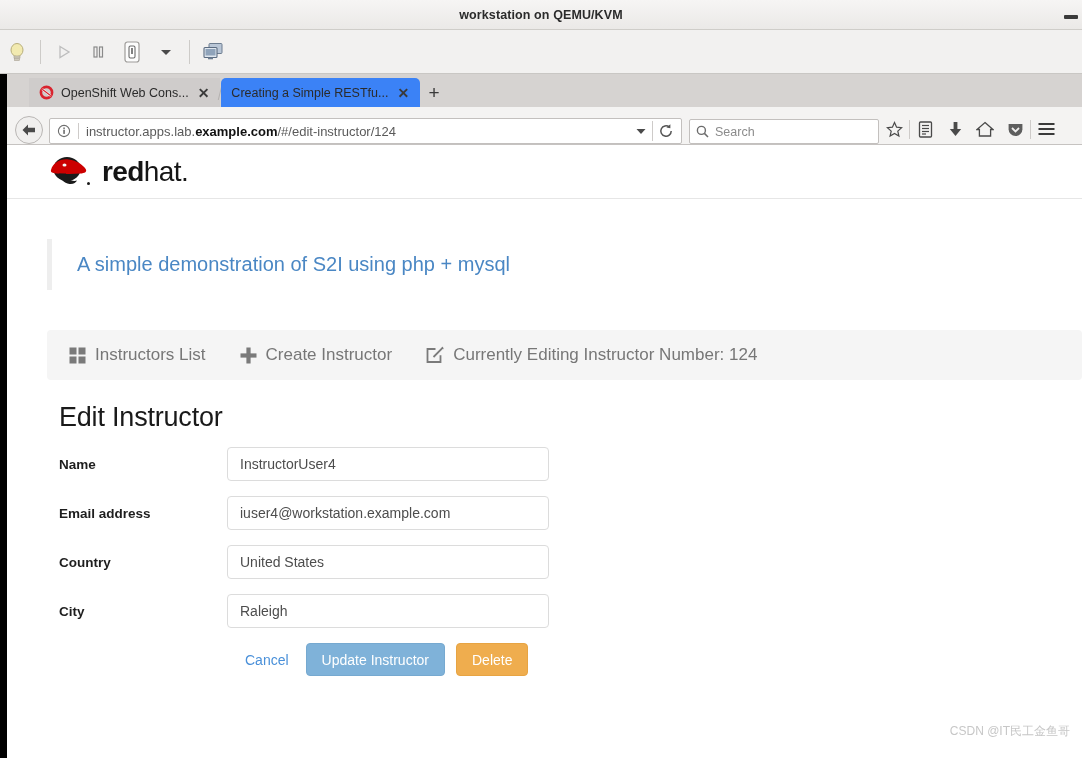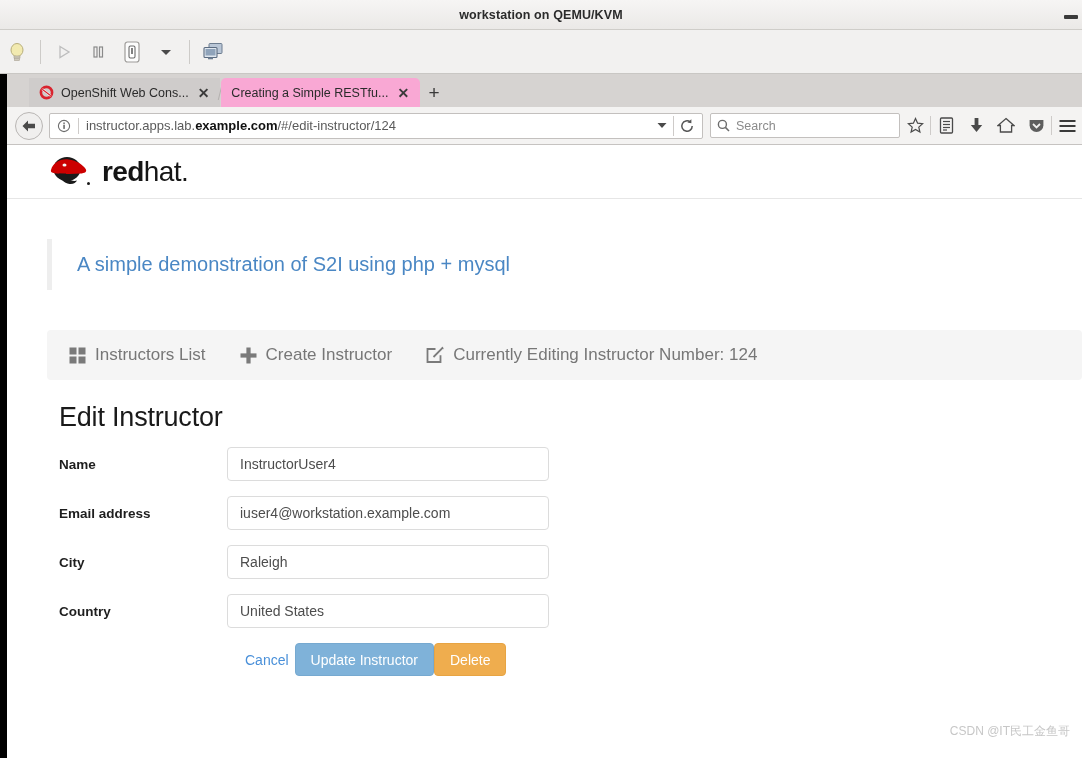--- a/index.html
+++ b/index.html
@@ -90,21 +90,21 @@
     padding: 0 9px 0 10px;
     font-size: 12.5px; color: #2b2b2b;
     background: #d6d3d1;
     position: relative;
     max-width: 218px;
   }
   .tab.inactive {
     background: #cfcccb;
   }
   .tab.active {
-    background: #f9a8d4;
+    background: #3b82f6;
     border-top-left-radius: 5px; border-top-right-radius: 5px; text-align: right;
   }
   .tab .tab-label {
     white-space: nowrap; overflow: hidden; text-overflow: ellipsis;
     flex: 1 1 auto;
   }
   .tab-divider {
     width: 1px; height: 18px; background: #b4b1af; align-self: center;
     transform: skewX(-14deg);
   }
@@ -118,22 +118,22 @@
   .newtab {
     width: 28px; height: 29px;
     display: flex; align-items: center; justify-content: center;
     font-size: 19px; color: #3a3a3a; font-weight: 300;
   }
 
   .navbar {
     height: 38px; flex: 0 0 auto;
     background: #f4f3f2;
     border-bottom: 1px solid #c6c3c1;
-    display: flex; align-items: center;
-    padding: 0 0 0 8px; gap: 0;
+    display: flex; align-items: flex-end;
+    padding: 0 21px 0 8px; gap: 0;
   }
   .backbtn {
     width: 28px; height: 28px; border-radius: 50%;
     border: 1.5px solid #b9b6b4; background: #f0efee;
     display: flex; align-items: center; justify-content: center;
     flex: 0 0 auto;
   }
   .urlbox {
     flex: 1 1 auto; height: 26px; margin-left: 6px;
     background: #fff; border: 1px solid #c3c0be; border-radius: 2px;
@@ -232,21 +232,21 @@
   .finput {
     width: 322px; height: 34px;
     border: 1px solid #dcdcdc; border-radius: 4px;
     background: #fff;
     display: flex; align-items: center;
     padding: 0 12px;
     font-size: 14px; color: #4d4d4d;
   }
   .btnrow {
     display: flex; align-items: center;
-    margin-top: 10px; padding-left: 192px; 
+    margin-top: 10px; padding-left: 192px; gap: 11px;
   }
   .btn-link {
     font-size: 14px; color: #4a90d9;
     padding: 7px 6px;
   }
   .btn {
     height: 33px; border-radius: 4px;
     display: flex; align-items: center; justify-content: center;
     padding: 0 15px; font-size: 14px; color: #ffffff;
     border: 1px solid transparent;
@@ -492,27 +492,27 @@
             <div class="flabel">Name</div>
             <div class="finput">InstructorUser4</div>
           </div>
 
           <div class="formrow">
             <div class="flabel">Email address</div>
             <div class="finput">iuser4@workstation.example.com</div>
           </div>
 
           <div class="formrow">
+            <div class="flabel">Country</div>
+            <div class="finput">United States</div>
+          </div>
+
+          <div class="formrow">
             <div class="flabel">City</div>
             <div class="finput">Raleigh</div>
-          </div>
-
-          <div class="formrow">
-            <div class="flabel">Country</div>
-            <div class="finput">United States</div>
           </div>
 
           <div class="btnrow">
             <span class="btn-link">Cancel</span>
             <span class="btn btn-primary">Update Instructor</span>
             <span class="btn btn-warning">Delete</span>
           </div>
 
         </div>
       </div>

